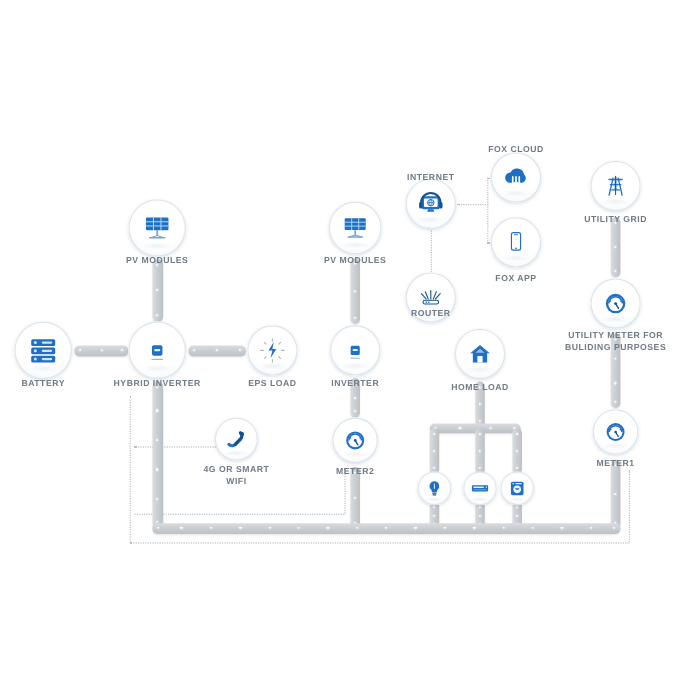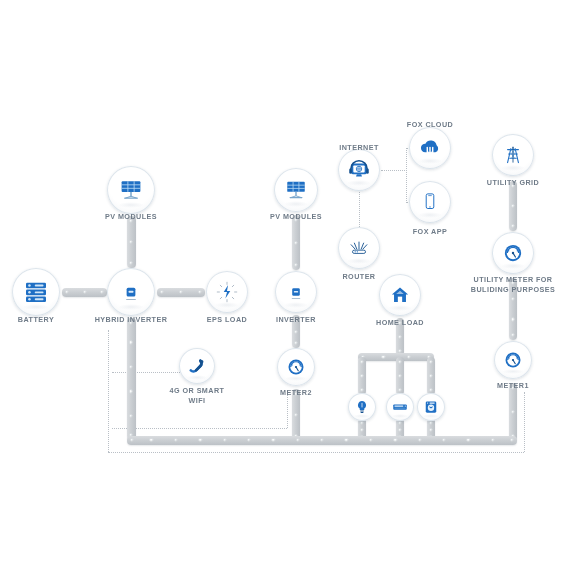--- a/index.html
+++ b/index.html
@@ -366,21 +366,21 @@
               <g stroke="#15518f" stroke-width="1.7" stroke-linecap="round">
                 <path d="M24 26V13"></path>
                 <path d="M20 26l-4.5-11"></path>
                 <path d="M28 26l4.5-11"></path>
                 <path d="M16.8 26L9.5 18"></path>
                 <path d="M31.2 26l7.3-8"></path>
               </g>
             </g>
           </svg>
         </div>
-        <div class="cap below" style="top: 24px; width: 130px; margin-left: -65px; left: 0px; transform: none;">ROUTER</div>
+        <div class="cap below" style="top: 8px; width: 130px; margin-left: -65px; left: 0px; transform: none;">ROUTER</div>
       </div>
       <div class="node" style="left: 430px; top: 148px;">
         <div class="bubble" style="width: 42px; height: 42px;">
           <svg width="26" height="26" viewBox="0 0 48 48">
             <g>
               <path d="M15 32a8 8 0 0 1 .6-16 11 11 0 0 1 20.6 3A7.5 7.5 0 0 1 34 32z" fill="#1f6fc4"></path>
               <g stroke="#ffffff" stroke-width="2.6" stroke-linecap="round">
                 <path d="M19 23v10"></path>
                 <path d="M24 23v12"></path>
                 <path d="M29 23v10"></path>

